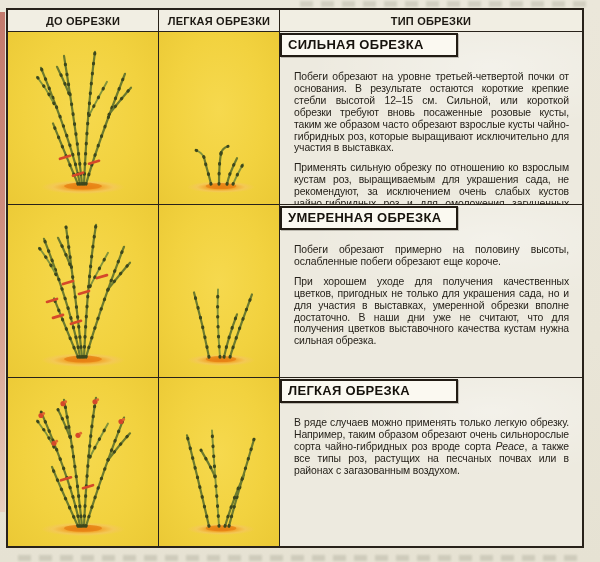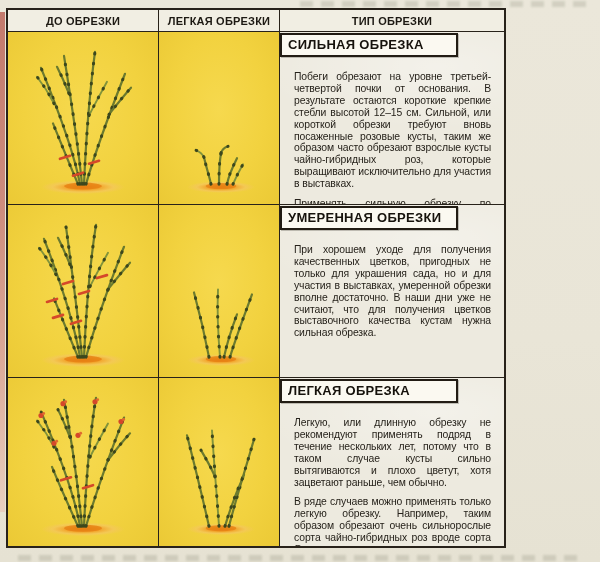--- a/index.html
+++ b/index.html
@@ -10,21 +10,21 @@
     -webkit-font-smoothing:antialiased;
   }
   
   .bleed{position:absolute;background:repeating-linear-gradient(90deg,rgba(115,118,98,.20) 0 13px,transparent 13px 21px);filter:blur(1.1px);}
   .bleed.top{left:300px;top:1px;width:292px;height:6px;}
   .bleed.bottom{left:18px;top:555px;width:564px;height:6px;}
   .edge-strip{position:absolute;left:0;top:12px;width:5px;height:500px;
     background:linear-gradient(180deg,#bc675a 0%,#c97d6e 40%,#d9a08e 70%,#e8cbbc 100%);
     opacity:.85;}
   .table{
-    position:absolute;left:6px;top:8px;width:500px;height:540px;
+    position:absolute;left:6px;top:8px;width:578px;height:540px;
     border:2px solid #28221a;background:#ece9de;box-sizing:border-box;
     display:grid;grid-template-columns:151px 121px 1fr;grid-template-rows:22px 173px 173px 1fr;
   }
   .cell{box-sizing:border-box;border-right:1.5px solid #28221a;border-bottom:1.5px solid #28221a;overflow:hidden;}
   .cell.lastcol{border-right:none;}
   .cell.lastrow{border-bottom:none;}
   .hcell{background:#f1eee3;display:flex;align-items:center;justify-content:center;
     font-size:11px;font-weight:bold;letter-spacing:.2px;color:#1d1913;}
   .plant-cell{background:radial-gradient(ellipse at 50% 45%,#f6d94e 0%,#f2d23f 55%,#ebc935 100%);}
   .plant-cell svg{display:block;width:100%;height:100%;}
@@ -171,22 +171,23 @@
         <path d="M50,153 C46,132 41,110 35,88" class="dots"></path>
         <path d="M61,153 C59,130 58,108 59,85" class="stem b2"></path>
         <path d="M61,153 C59,130 58,108 59,85" class="dots"></path>
         <path d="M71,153 C77,133 85,112 93,90" class="stem"></path>
         <path d="M71,153 C77,133 85,112 93,90" class="dots"></path>
         <path d="M65,153 C68,139 72,126 78,110" class="stem"></path>
         <path d="M65,153 C68,139 72,126 78,110" class="dots"></path>
       </svg>
   </div>
   <div class="cell type-cell lastcol">
-    <div class="title-box">УМЕРЕННАЯ ОБРЕЗКИ</div>
+    <div class="title-box">УМЕРЕННАЯ ОБРЕЗКА</div>
     <div class="body-text">
+        <p>Побеги обрезают примерно на половину высоты, ослабленные побеги обрезают еще короче.</p>
         <p>При хорошем уходе для получения качественных цветков, пригодных не только для украшения сада, но и для участия в выставках, умеренной обрезки вполне достаточно. В наши дни уже не считают, что для получения цветков выставочного качества кустам нужна сильная обрезка.</p>
       </div>
   </div>
 
   <div class="cell plant-cell lastrow">
     <svg viewBox="0 0 150 170" preserveAspectRatio="none">
         <ellipse cx="75" cy="153" rx="42" ry="7" fill="url(#groundGrad)"></ellipse>
         <ellipse cx="75" cy="152" rx="18.900000000000002" ry="3.5" fill="#e67d12" opacity="0.75"></ellipse>
         <path d="M72,150 C66,116 50,74 33,34" class="stem"></path>
         <path d="M72,150 C66,116 50,74 33,34" class="dots"></path>
@@ -234,17 +235,16 @@
         <path d="M70,150 C77,122 86,94 95,62" class="dots"></path>
         <path d="M66,150 C71,133 77,116 85,98" class="stem"></path>
         <path d="M66,150 C71,133 77,116 85,98" class="dots"></path>
         <path d="M56,100 C52,90 47,82 42,73" class="stem"></path>
         <path d="M56,100 C52,90 47,82 42,73" class="dots"></path>
       </svg>
   </div>
   <div class="cell type-cell lastcol lastrow">
     <div class="title-box">ЛЕГКАЯ ОБРЕЗКА</div>
     <div class="body-text">
-        <p>Легкую, или длинную обрезку не рекомендуют применять подряд в течение нескольких лет, потому что в таком случае кусты сильно вытягиваются и плохо цветут, хотя зацветают раньше, чем обычно.</p>
         <p>В ряде случаев можно применять только легкую обрезку. Например, таким образом обрезают очень сильнорослые сорта чайно-гибридных роз вроде сорта <i>Peace</i>, а также все типы роз, растущих на песчаных почвах или в районах с загазованным воздухом.</p>
       </div>
   </div>
 </div>
 
 </body></html>

